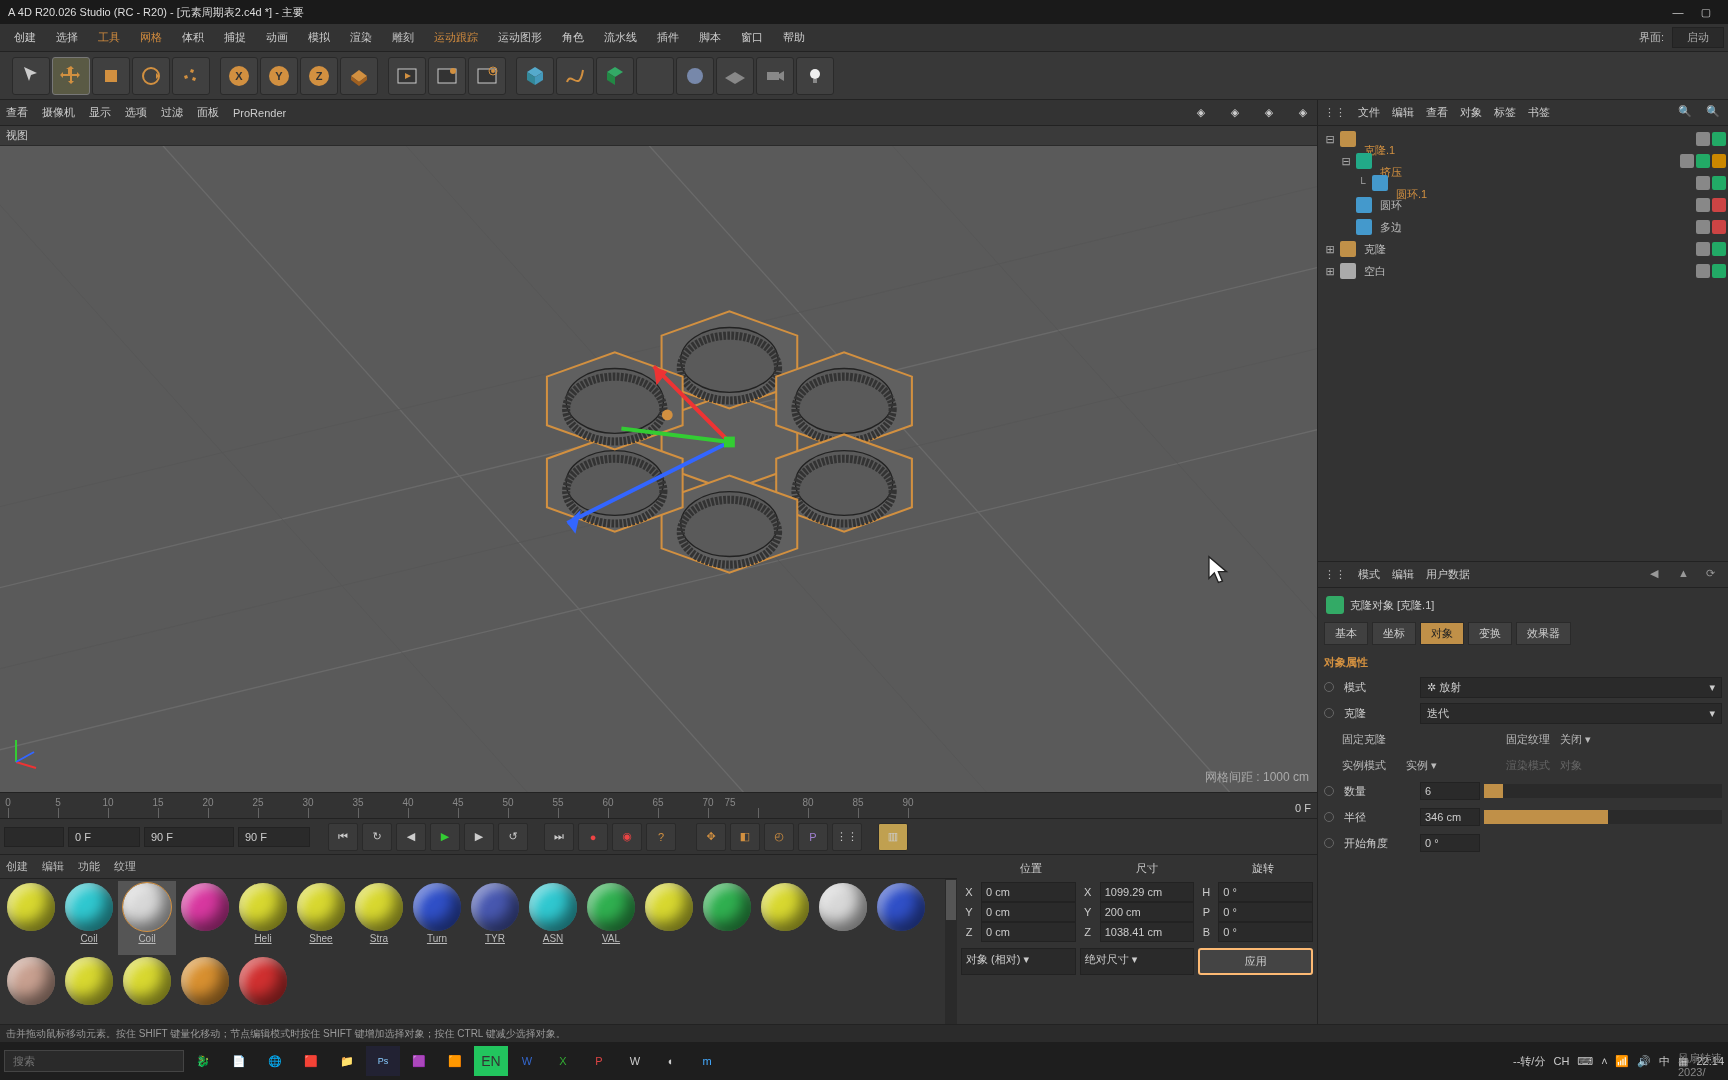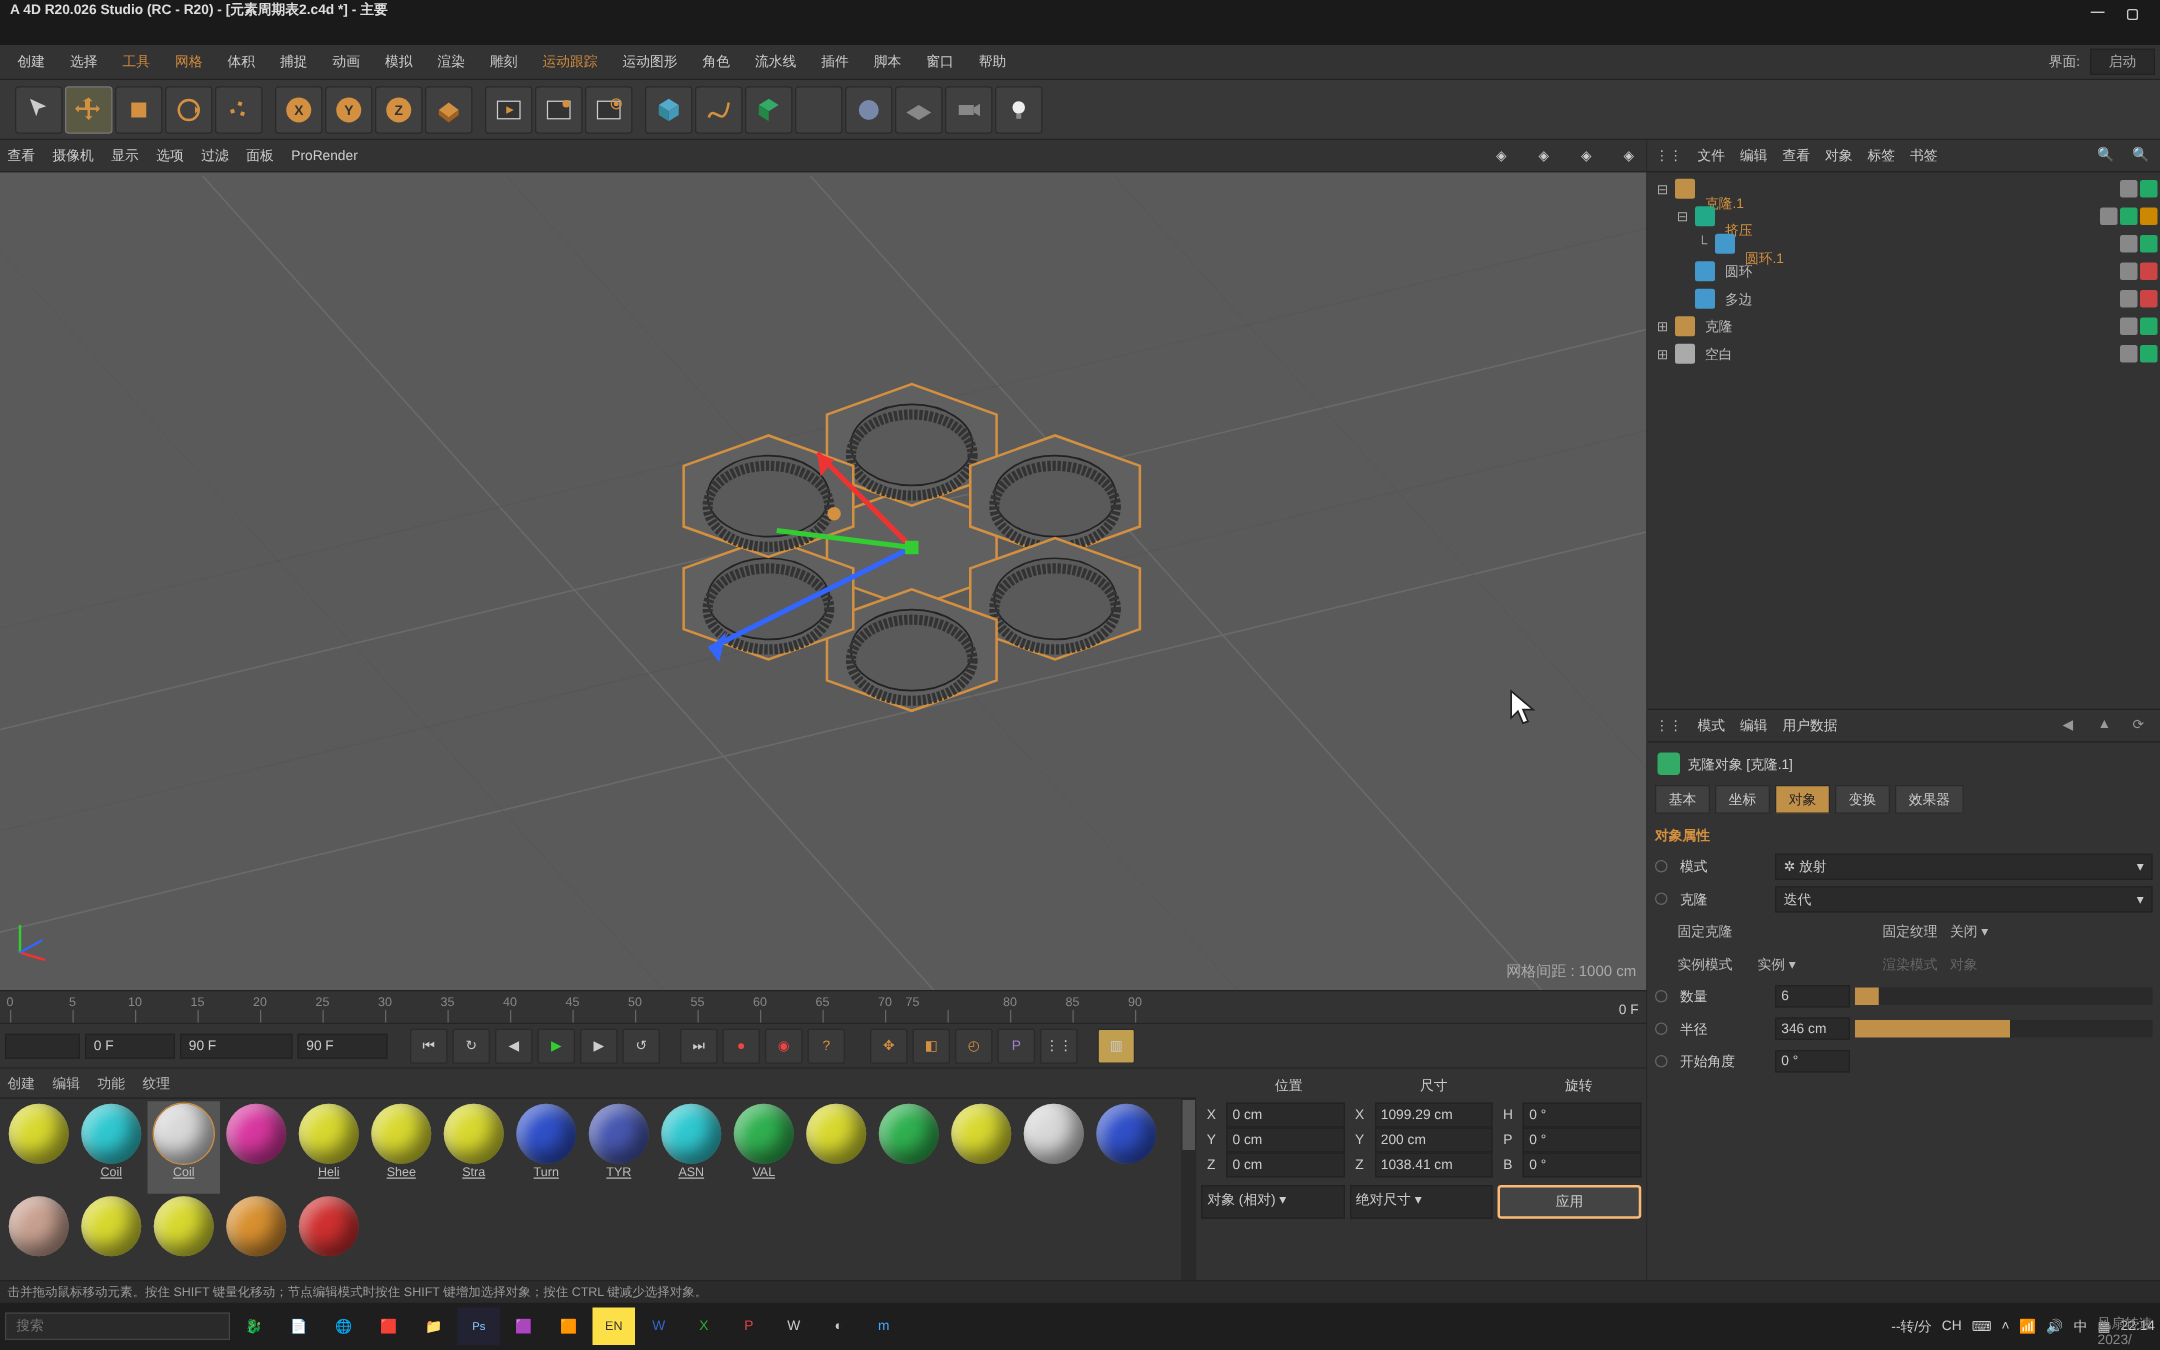--- a/index.html
+++ b/index.html
@@ -1,17 +1,17 @@
 <!DOCTYPE html>
 <html><head>
 <meta charset="utf-8">
 <style>
 * { margin: 0; padding: 0; box-sizing: border-box; font-family: "Microsoft YaHei", Arial, sans-serif; font-size: 11px; user-select: none; }
 body { background: #3a3a3a; color: #bbb; width: 1728px; height: 1080px; overflow: hidden; display: flex; flex-direction: column; }
-.titlebar { background: #1a1a1a; height: 36px; display: flex; align-items: flex-start; padding: 0 8px; color: #ddd; font-weight: bold; }
+.titlebar { background: #1a1a1a; height: 24px; display: flex; align-items: center; padding: 0 8px; color: #ddd; }
 .titlebar .spacer { flex: 1; }
 .winbtn { width: 28px; height: 20px; display: flex; align-items: center; justify-content: center; color: #ccc; }
 .menubar { background: #333; height: 28px; display: flex; align-items: center; padding: 0 4px; border-bottom: 1px solid #222; }
 .menubar .mi { padding: 4px 10px; color: #ccc; cursor: pointer; }
 .menubar .mi.orange { color: #d18b3e; }
 .menubar .layoutlabel { margin-left: auto; padding: 0 8px; }
 .menubar .layoutdd { background: #2a2a2a; border: 1px solid #222; padding: 2px 14px; color: #aaa; }
 .toolbar { background: #383838; height: 48px; display: flex; align-items: center; padding: 2px 4px; gap: 2px; border-bottom: 1px solid #222; }
 .tbtn { width: 38px; height: 38px; background: #404040; border: 1px solid #2a2a2a; border-radius: 3px; display: flex; align-items: center; justify-content: center; }
 .tbtn.active { background: #5a5a44; border-color: #777; }
@@ -259,20 +259,21 @@
         <span class="mi">选项</span>
         <span class="mi">过滤</span>
         <span class="mi">面板</span>
         <span class="mi">ProRender</span>
         <div class="spacer"></div>
         <span class="vpicon">◈</span>
         <span class="vpicon">◈</span>
         <span class="vpicon">◈</span>
         <span class="vpicon">◈</span>
       </div>
+    <div class="vplabel">视图</div>
 
     <div class="viewport">
       <svg class="scene" viewBox="0 0 975 440">
 
         <g stroke="#6a6a6a" stroke-width="1">
           <line x1="-50" y1="320" x2="1020" y2="60"></line>
           <line x1="-50" y1="440" x2="1020" y2="180"></line>
           <line x1="120" y1="-20" x2="560" y2="470"></line>
           <line x1="480" y1="-20" x2="920" y2="470"></line>
         </g>
@@ -721,21 +722,21 @@
 <div class="taskbar">
   <input class="search" placeholder="搜索" style="">
   <div class="tbicon">🐉</div>
   <div class="tbicon">📄</div>
   <div class="tbicon">🌐</div>
   <div class="tbicon">🟥</div>
   <div class="tbicon">📁</div>
   <div class="tbicon" style="background:#223;color:#8cf;font-size:9px">Ps</div>
   <div class="tbicon">🟪</div>
   <div class="tbicon">🟧</div>
-  <div class="tbicon" style="background:#fde047;;font-size:10px;color:#333">EN</div>
+  <div class="tbicon" style="background:#22c55e;;font-size:14px;color:#333">EN</div>
   <div class="tbicon" style="color:#36c">W</div>
   <div class="tbicon" style="color:#3a3">X</div>
   <div class="tbicon" style="color:#d44">P</div>
   <div class="tbicon">W</div>
   <div class="tbicon">◐</div>
   <div class="tbicon" style="color:#4af">m</div>
   <div class="spacer"></div>
   <div class="tray">
     <span>--转/分</span>
     <span>CH</span>

